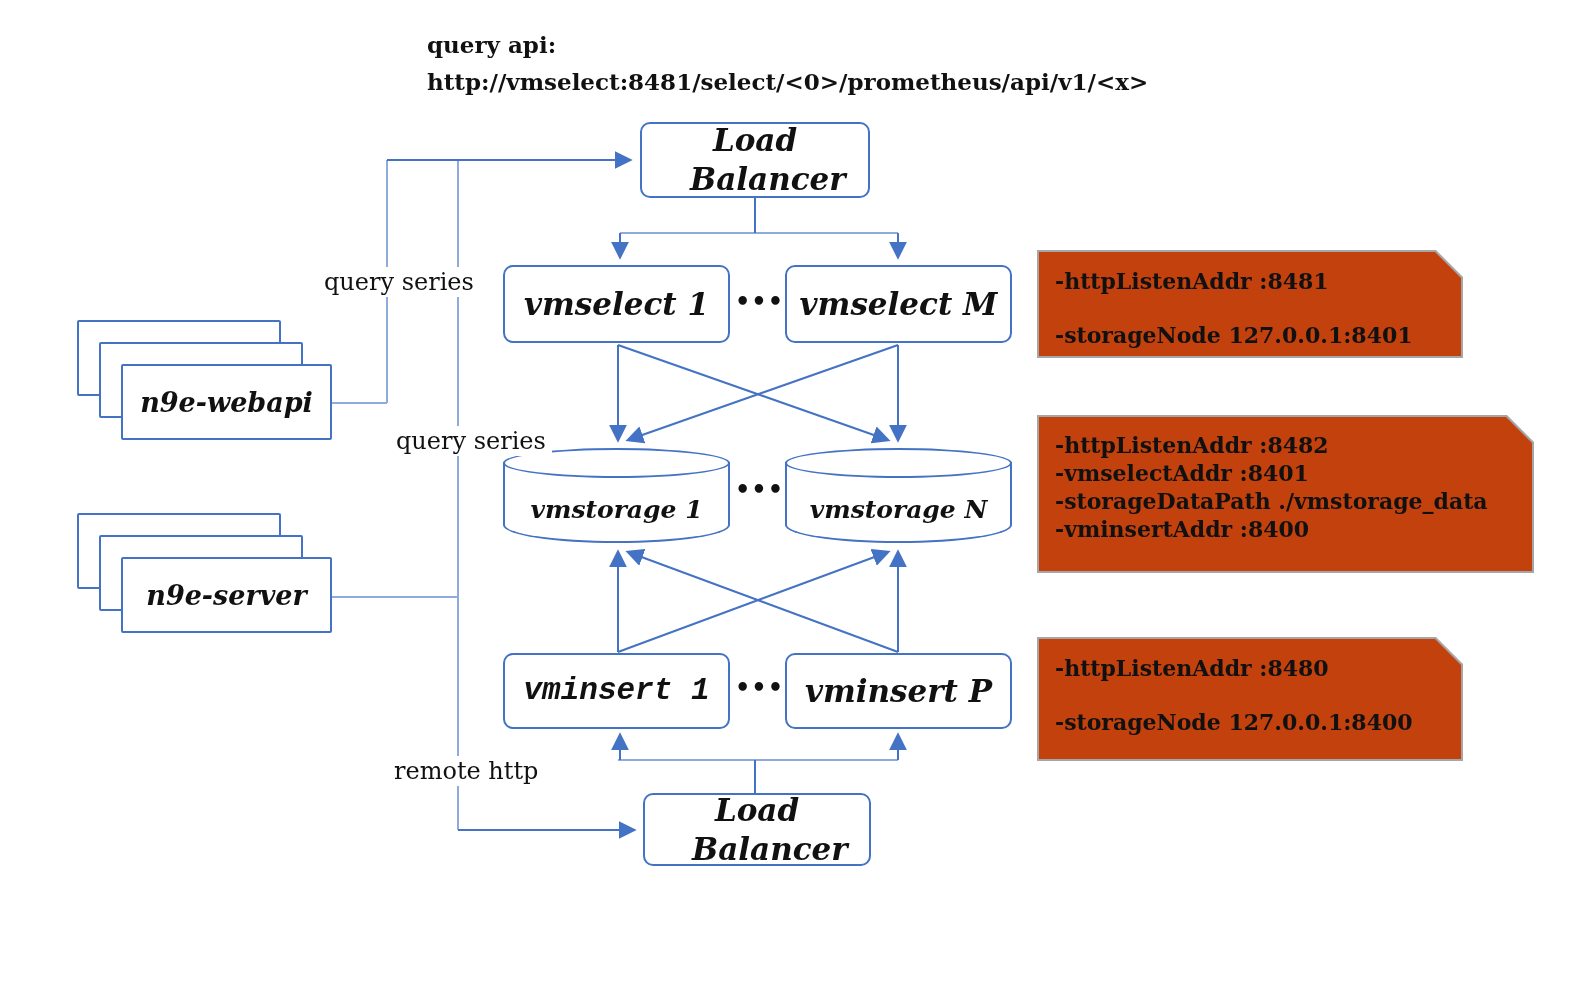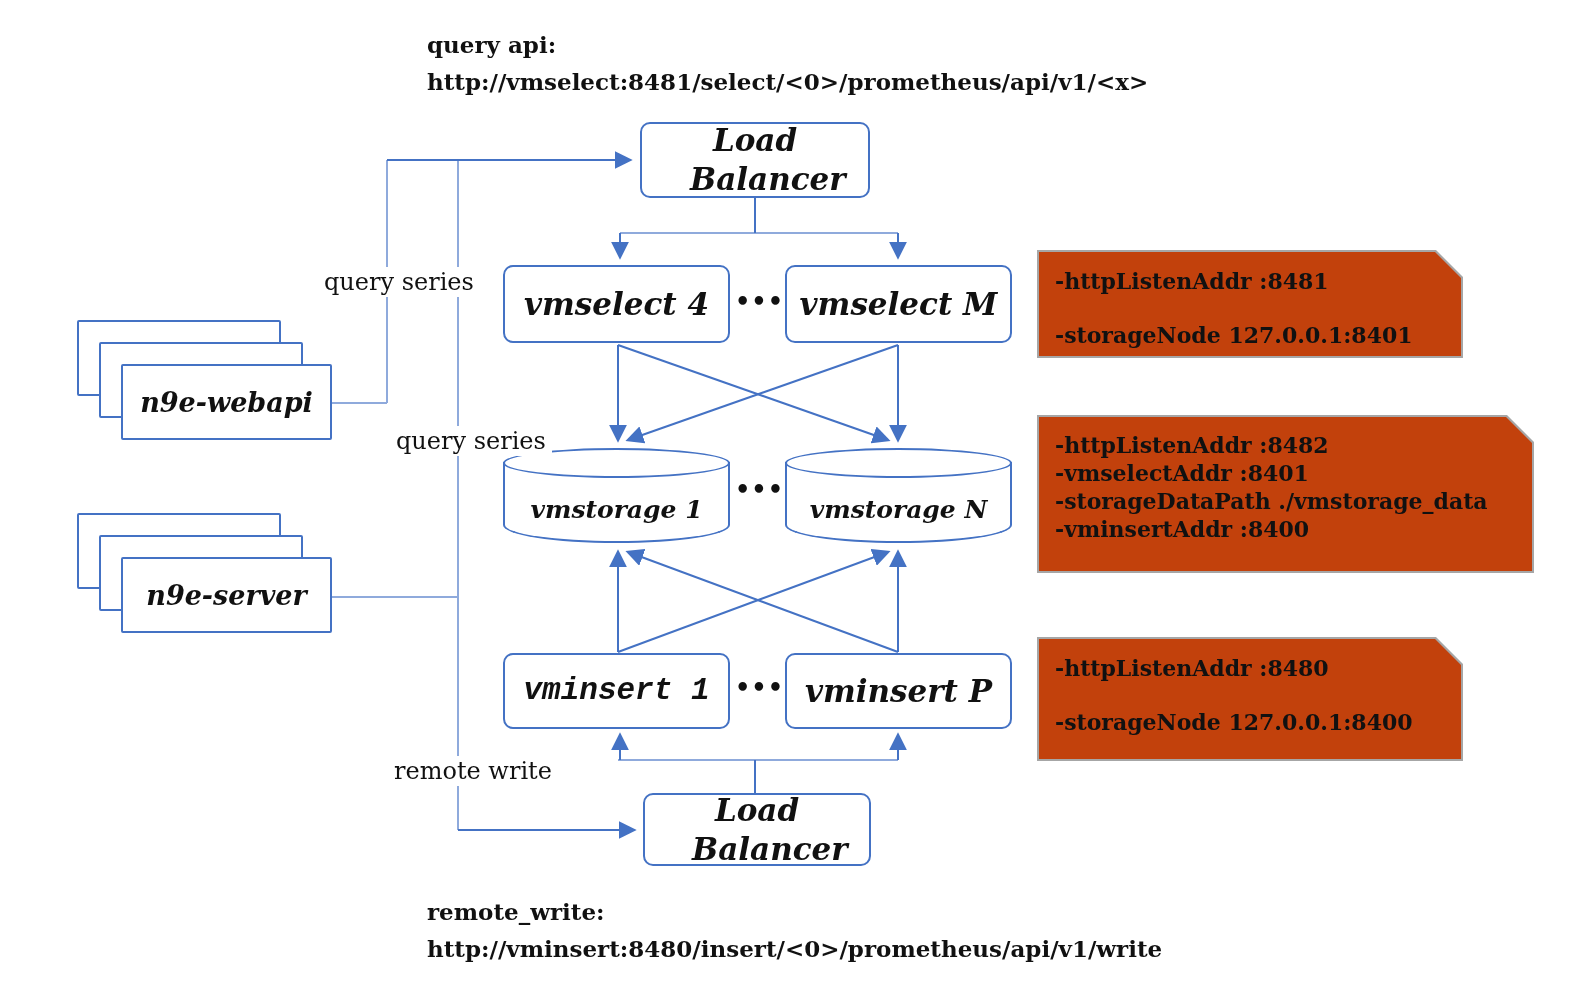--- a/index.html
+++ b/index.html
@@ -123,21 +123,21 @@
   <div class="annot" style="left:427px;top:26px;">
     <div>query api:</div>
     <div>http://vmselect:8481/select/&lt;0&gt;/prometheus/api/v1/&lt;x&gt;</div>
   </div>
 
   <div class="node lb" style="left:640px;top:122px;width:230px;height:76px;">
     <span class="lbl">Load Balancer</span>
   </div>
 
   <div class="node" style="left:503px;top:265px;width:227px;height:78px;">
-    <span class="lbl">vmselect 4</span>
+    <span class="lbl">vmselect 1</span>
   </div>
   <div class="dots" style="left:735px;top:288px;">•••</div>
   <div class="node" style="left:785px;top:265px;width:227px;height:78px;align-items:center;">
     <span class="lbl">vmselect M</span>
   </div>
 
   <div class="cyl" style="left:503px;top:448px;width:227px;height:95px;">
     <div class="body"></div>
     <div class="top"></div>
     <div class="lbl">vmstorage 1</div>
@@ -154,40 +154,36 @@
   </div>
   <div class="dots" style="left:735px;top:674px;">•••</div>
   <div class="node" style="left:785px;top:653px;width:227px;height:76px;">
     <span class="lbl">vminsert P</span>
   </div>
 
   <div class="node lb" style="left:643px;top:793px;width:228px;height:73px;">
     <span class="lbl">Load Balancer</span>
   </div>
 
-  <div class="annot" style="left:427px;top:893px;">
-    <div>remote_write:</div>
-    <div>http://vminsert:8480/insert/&lt;0&gt;/prometheus/api/v1/write</div>
-  </div>
 
   <div class="stackbox" style="left:77px;top:320px;width:204px;height:76px;"></div>
   <div class="stackbox" style="left:99px;top:342px;width:204px;height:76px;"></div>
   <div class="stackbox front" style="left:121px;top:364px;width:211px;height:76px;">
     <span>n9e-webapi</span>
   </div>
 
   <div class="stackbox" style="left:77px;top:513px;width:204px;height:76px;"></div>
   <div class="stackbox" style="left:99px;top:535px;width:204px;height:76px;"></div>
   <div class="stackbox front" style="left:121px;top:557px;width:211px;height:76px;">
     <span>n9e-server</span>
   </div>
 
   <div class="edge-label" style="left:318px;top:267px;">query series</div>
   <div class="edge-label" style="left:390px;top:426px;">query series</div>
-  <div class="edge-label" style="left:388px;top:756px;">remote write</div>
+  <div class="edge-label" style="left:388px;top:756px;">remote http</div>
 
   <div class="note" style="left:1037px;top:250px;width:426px;height:108px;">
     <div class="note-inner">
       <div class="note-line">-httpListenAddr :8481</div>
       <div class="note-line sp">-storageNode 127.0.0.1:8401</div>
     </div>
   </div>
 
   <div class="note" style="left:1037px;top:415px;width:497px;height:158px;">
     <div class="note-inner">

